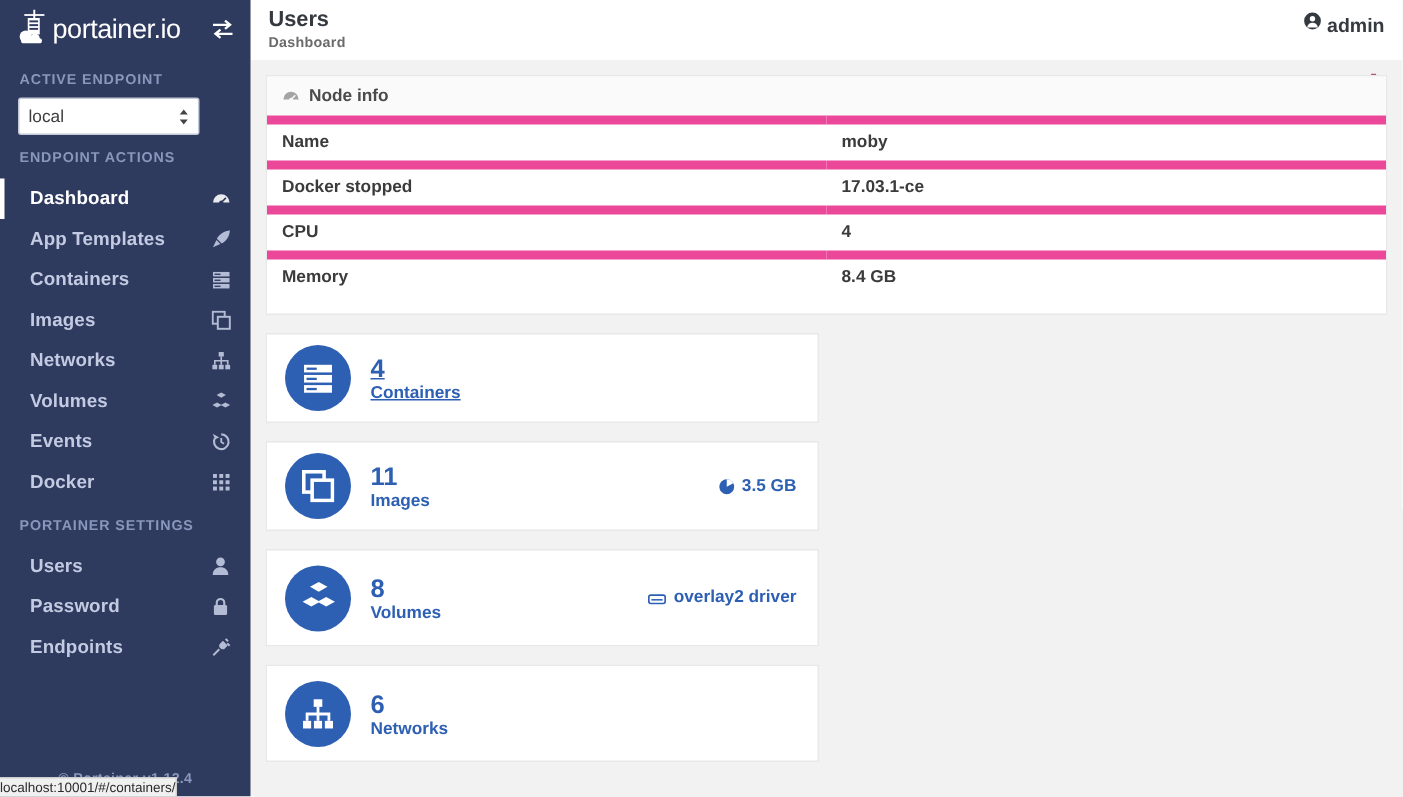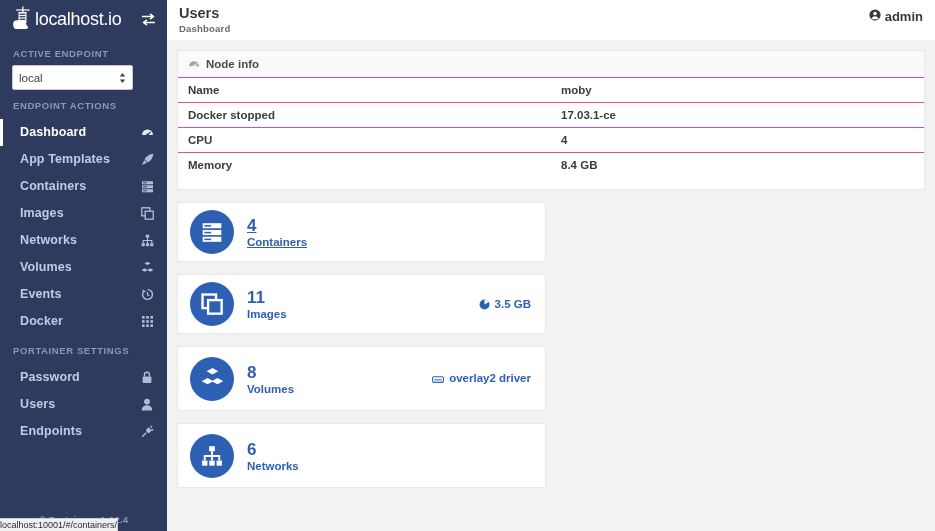--- a/index.html
+++ b/index.html
@@ -103,21 +103,21 @@
 
   
   .panel { background: #ffffff; border: 1px solid #e8e8e8; }
   .panel-head {
     height: 26px; display: flex; align-items: center;
     padding: 0 10px; font-size: 11.5px; color: #4a4a4a;
     font-weight: 700; background: #fafafa;
   }
   .panel-head .ph-icon { margin-right: 6px; display: flex; align-items: center; opacity: .65; }
   .info-table { width: 100%; border-collapse: collapse; }
-  .info-table tr { border-top: 1px solid #ec4899; margin-top: 16px; }
+  .info-table tr { border-top: 6px solid #ec4899; margin-top: 16px; }
   .info-table td {
     font-size: 11.5px; color: #3b3b3b; padding: 6px 10px; height: 24px;
     font-weight: 700;
   }
   .info-table td.k { width: 50%; }
   .info-table td.v { width: 50%; }
   .panel-pad { height: 12px; }
 
   
   .cards { display: flex; flex-wrap: wrap; gap: 12px; margin-top: 12px; }
@@ -172,21 +172,21 @@
           <rect x="7.6" y="7.6" width="5.8" height="1.3" fill="#2f3a5f"></rect>
           <rect x="7.6" y="10.1" width="5.8" height="1.3" fill="#2f3a5f"></rect>
           <rect x="7.6" y="12.6" width="5.8" height="1.3" fill="#2f3a5f"></rect>
           <rect x="10.2" y="0.5" width="1.3" height="6" fill="#ffffff"></rect>
           <rect x="4.2" y="3.4" width="13.4" height="1.2" fill="#ffffff"></rect>
           <circle cx="5.2" cy="18.4" r="4.1" fill="#ffffff"></circle>
           <circle cx="11.4" cy="19.6" r="3.1" fill="#ffffff"></circle>
           <rect x="2" y="19.5" width="14" height="3.4" rx="1.7" fill="#ffffff"></rect>
         </svg>
       </span>
-      <span class="logo-text">localhost.io</span>
+      <span class="logo-text">portainer.io</span>
       <span class="sidebar-toggle">
         <svg width="15" height="13" viewBox="0 0 15 13">
           <path d="M1 3.5 H12 M9 0.8 L12.4 3.5 L9 6.2" stroke="#ffffff" stroke-width="1.5" fill="none"></path>
           <path d="M14 9.5 H3 M6 6.8 L2.6 9.5 L6 12.2" stroke="#ffffff" stroke-width="1.5" fill="none"></path>
         </svg>
       </span>
     </div>
 
     <div class="side-heading">ACTIVE ENDPOINT</div>
 
@@ -303,34 +303,34 @@
             </g>
           </svg>
         </span>
       </div>
     </div>
 
     <div class="side-heading">PORTAINER SETTINGS</div>
 
     <div class="nav-list">
       <div class="nav-item">
+        <span class="nav-label">Users</span>
+        <span class="nav-icon">
+          <svg width="12" height="13" viewBox="0 0 12 13">
+            <circle cx="6" cy="3.6" r="2.9" fill="#c3cbe2"></circle>
+            <path d="M0.8 12.4 C0.8 8.8 3.2 7.2 6 7.2 C8.8 7.2 11.2 8.8 11.2 12.4 Z" fill="#c3cbe2"></path>
+          </svg>
+        </span>
+      </div>
+      <div class="nav-item">
         <span class="nav-label">Password</span>
         <span class="nav-icon">
           <svg width="12" height="13" viewBox="0 0 12 13">
             <rect x="1.6" y="5.4" width="8.8" height="6.6" rx="1" fill="#c3cbe2"></rect>
             <path d="M3.5 5.4 V3.8 A2.5 2.5 0 0 1 8.5 3.8 V5.4" stroke="#c3cbe2" stroke-width="1.4" fill="none"></path>
-          </svg>
-        </span>
-      </div>
-      <div class="nav-item">
-        <span class="nav-label">Users</span>
-        <span class="nav-icon">
-          <svg width="12" height="13" viewBox="0 0 12 13">
-            <circle cx="6" cy="3.6" r="2.9" fill="#c3cbe2"></circle>
-            <path d="M0.8 12.4 C0.8 8.8 3.2 7.2 6 7.2 C8.8 7.2 11.2 8.8 11.2 12.4 Z" fill="#c3cbe2"></path>
           </svg>
         </span>
       </div>
       <div class="nav-item">
         <span class="nav-label">Endpoints</span>
         <span class="nav-icon">
           <svg width="13" height="13" viewBox="0 0 13 13">
             <path d="M7.6 2.2 L10.8 5.4 L8.4 7.8 A2.6 2.6 0 0 1 5.2 4.6 Z" fill="#c3cbe2"></path>
             <path d="M9.4 0.9 L11 2.5 M10.5 3.9 L12.1 5.5 M5.2 7.8 L1.2 11.8" stroke="#c3cbe2" stroke-width="1.3" fill="none"></path>
           </svg>

